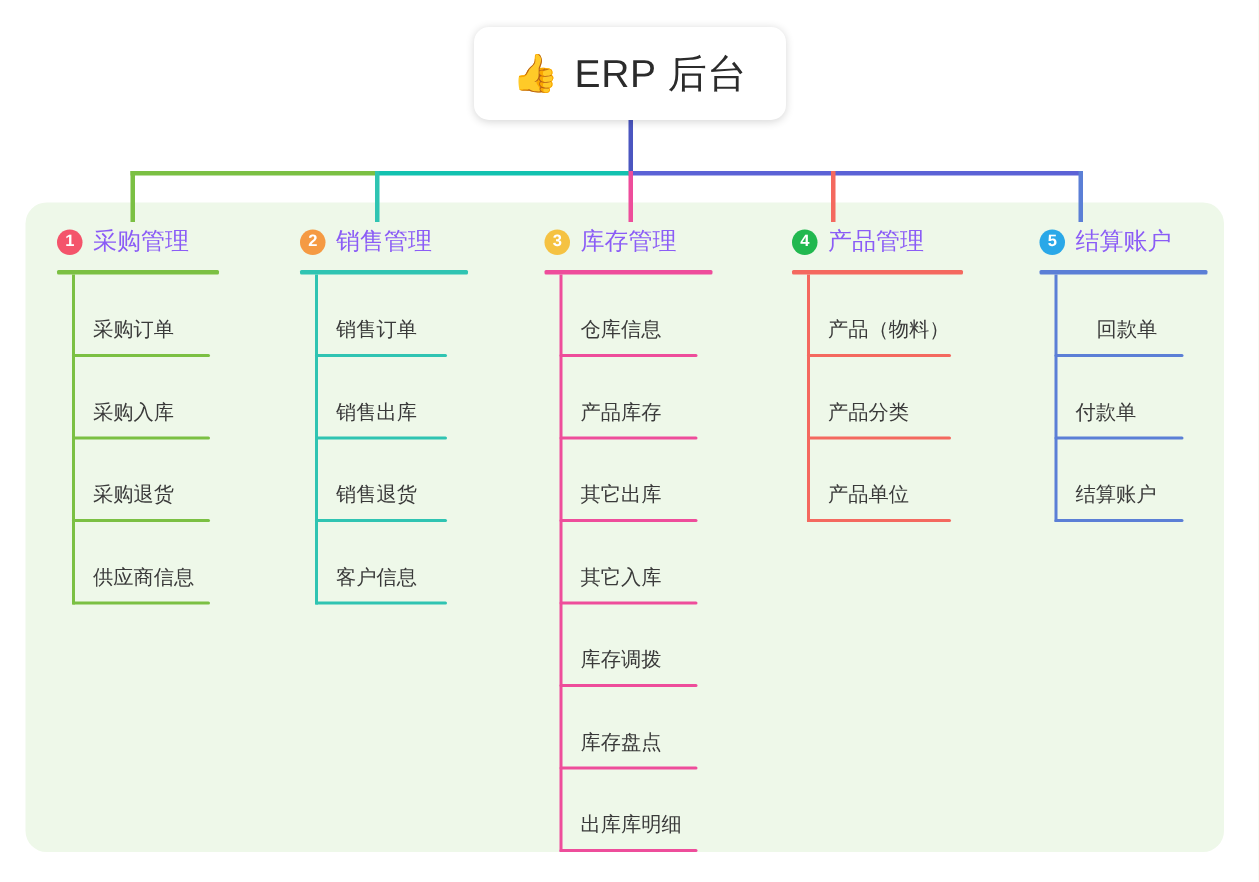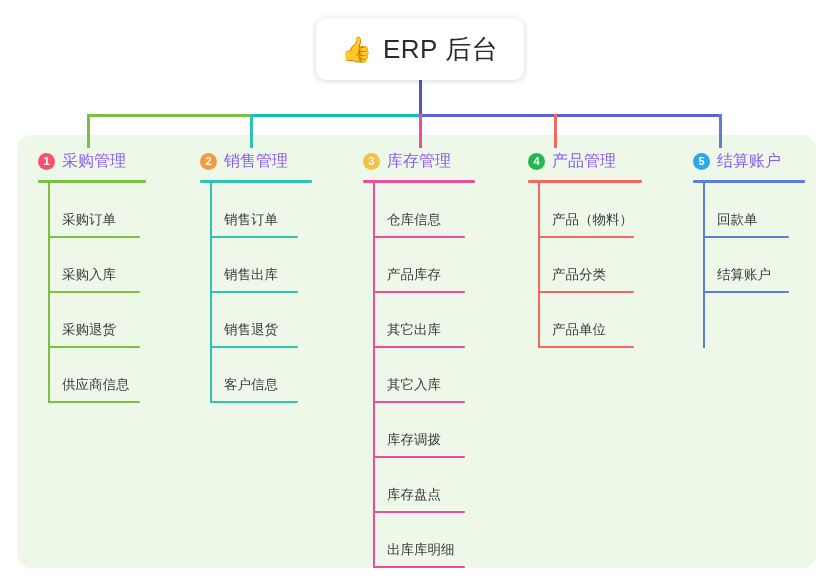--- a/index.html
+++ b/index.html
@@ -192,21 +192,25 @@
       </div>
       <div class="col" style="left: 693px; top: 148px;">
         <div class="col-head">
           <span class="badge" style="background: rgb(42, 168, 232);">5</span>
           <span class="col-title">结算账户</span>
         </div>
         <div class="head-rule" style="background: rgb(91, 127, 214); width: 112px;"></div>
         <div class="items">
           <div class="spine" style="background: rgb(91, 127, 214); height: 165px; left: 10px;"></div>
           <div class="item">
-            <span class="item-label" style="left: 24px;">回款单</span>
+            <span class="item-label" style="left: 38px;">回款单</span>
+            <div class="item-rule" style="background: rgb(91, 127, 214); width: 86px; left: 10px;"></div>
+          </div>
+          <div class="item">
+            <span class="item-label" style="left: 24px;">付款单</span>
             <div class="item-rule" style="background: rgb(91, 127, 214); width: 86px; left: 10px;"></div>
           </div>
           <div class="item">
             <span class="item-label" style="left: 24px;">结算账户</span>
             <div class="item-rule" style="background: rgb(91, 127, 214); width: 86px; left: 10px;"></div>
           </div>
         </div>
       </div>
     </div>
 

